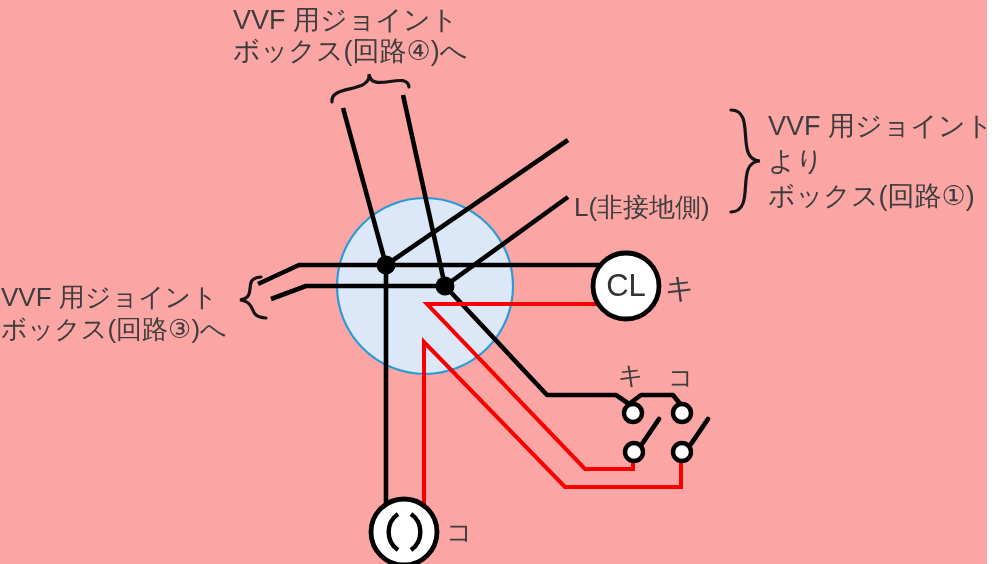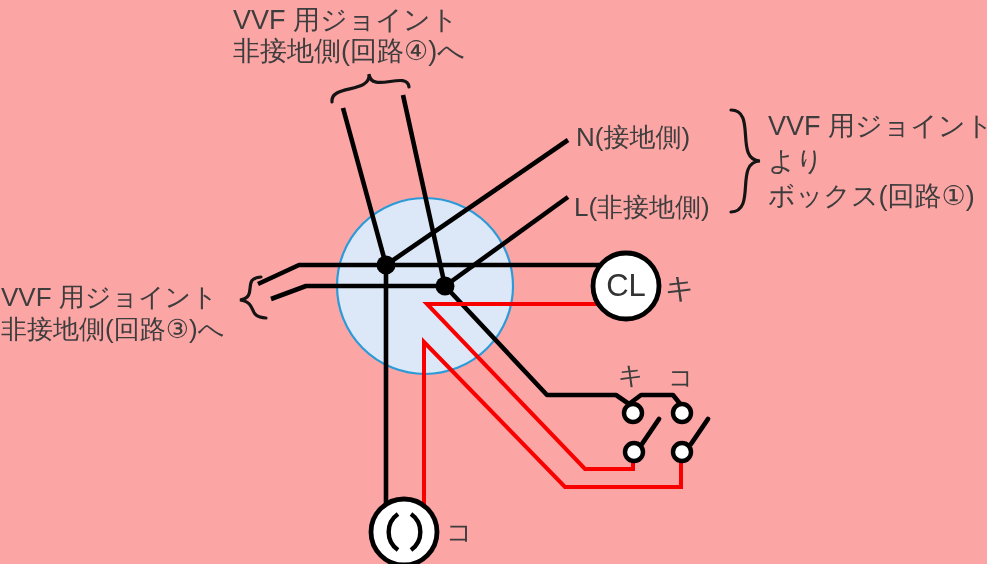--- a/index.html
+++ b/index.html
@@ -82,35 +82,34 @@
 
     <g stroke="#141414" stroke-width="3.2" fill="none" stroke-linecap="round">
       <path d="M332,102 C330,84 371,94 369,74 C371,94 407,70 409,87"></path>
       <path d="M261,277 C241,278 259,297 240,300 C259,303 246,317 266,318"></path>
       <path d="M731,110 C757,110 734,160 760,161 C734,162 757,211 731,212"></path>
     </g>
   </svg>
 
   <div class="lbl" id="top-label">
     <div>VVF 用ジョイント</div>
-    <div>非接地側(回路④)へ</div>
+    <div>ボックス(回路④)へ</div>
   </div>
 
   <div class="lbl" id="left-label">
     <div>VVF 用ジョイント</div>
-    <div>非接地側(回路③)へ</div>
+    <div>ボックス(回路③)へ</div>
   </div>
 
   <div class="lbl" id="source-label">
     <div>VVF 用ジョイント</div>
     <div>より</div>
     <div>ボックス(回路①)</div>
   </div>
 
-  <div class="lbl" id="n-label">N(接地側)</div>
   <div class="lbl" id="l-label">L(非接地側)</div>
 
   <div class="lbl" id="cl-text">CL</div>
   <div class="lbl" id="cl-circuit">キ</div>
 
   <div class="lbl" id="sw-ki-label">キ</div>
   <div class="lbl" id="sw-ko-label">コ</div>
 
   <div class="lbl" id="recep-circuit">コ</div>
 

